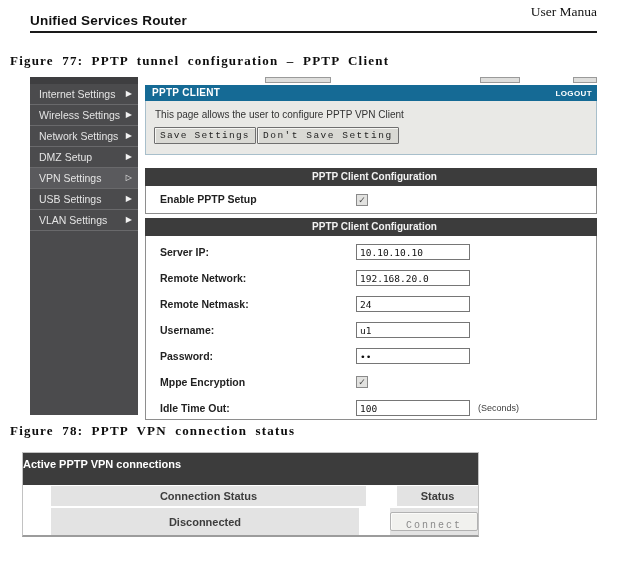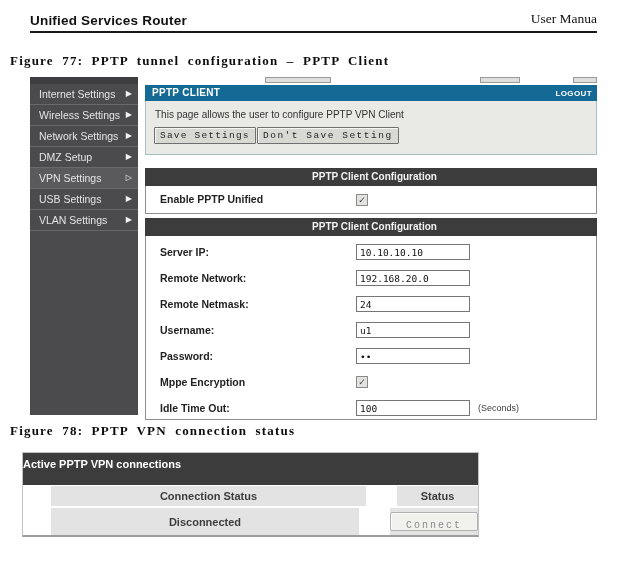--- a/index.html
+++ b/index.html
@@ -3,21 +3,21 @@
 <meta charset="utf-8">
 <style>
   * { margin:0; padding:0; box-sizing:border-box; }
   body { background:#fff; }
   .page { position:relative; width:628px; height:566px; background:#ffffff;
           font-family:"Liberation Sans", sans-serif; overflow:hidden; }
 
   
   .doc-title { position:absolute; left:30px; top:13px; font-size:13.5px; font-weight:bold;
                letter-spacing:.2px; color:#111; }
-  .doc-right { position:absolute; right:31px; top:11px; font-family:"Liberation Serif", serif;
+  .doc-right { position:absolute; right:31px; top:4px; font-family:"Liberation Serif", serif;
                font-size:13.5px; color:#111; }
   .doc-rule  { position:absolute; left:30px; right:31px; top:31px; height:2px; background:#1a1a1a; }
 
   .fig-caption { position:absolute; left:10px; font-family:"Liberation Serif", serif;
                  font-weight:bold; font-size:13px; letter-spacing:1.2px; word-spacing:4px; color:#0d0d0d; }
   .cap77 { top:53px; } .cap78 { top:423px; }
 
   
   .shot { position:absolute; left:30px; top:77px; width:463px; height:338px; background:#fff; }
 
@@ -141,21 +141,21 @@
 
       <div class="descbox">
         <div class="desc-text">This page allows the user to configure PPTP VPN Client</div>
         <button class="btn btn-dontsave">Don't Save Setting</button>
         <button class="btn btn-save">Save Settings</button>
       </div>
 
       <div class="bar bar1">PPTP Client Configuration</div>
 
       <div class="white-box enable-box">
-        <span class="enable-label">Enable PPTP Unified</span>
+        <span class="enable-label">Enable PPTP Setup</span>
         <span class="checkbox" id="enable-cb">✓</span>
       </div>
 
       <div class="bar bar2">PPTP Client Configuration</div>
 
       <div class="white-box fields-box" id="fields-box">
           <div class="field-row">
             <span class="field-label">Server IP:</span>
             <input class="text-input" type="text" value="10.10.10.10" style="">
           </div>

